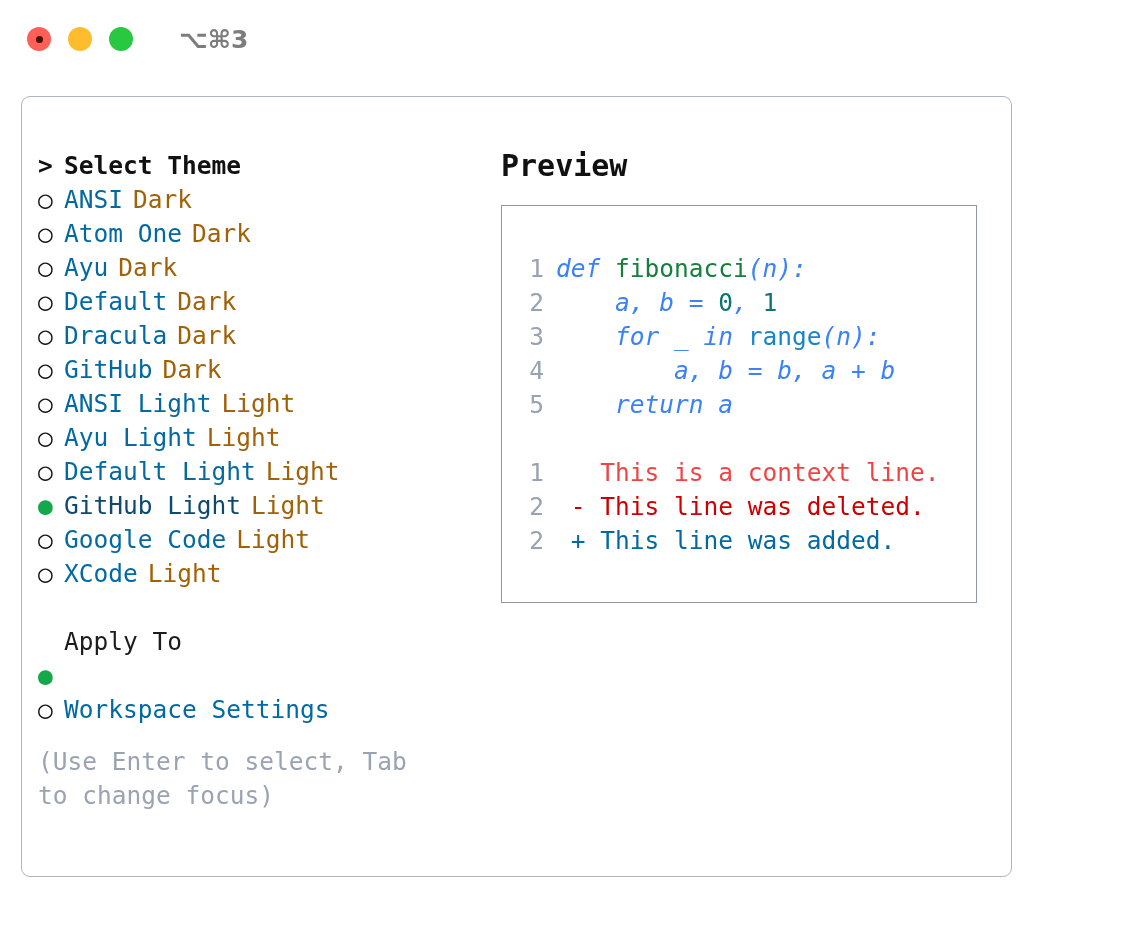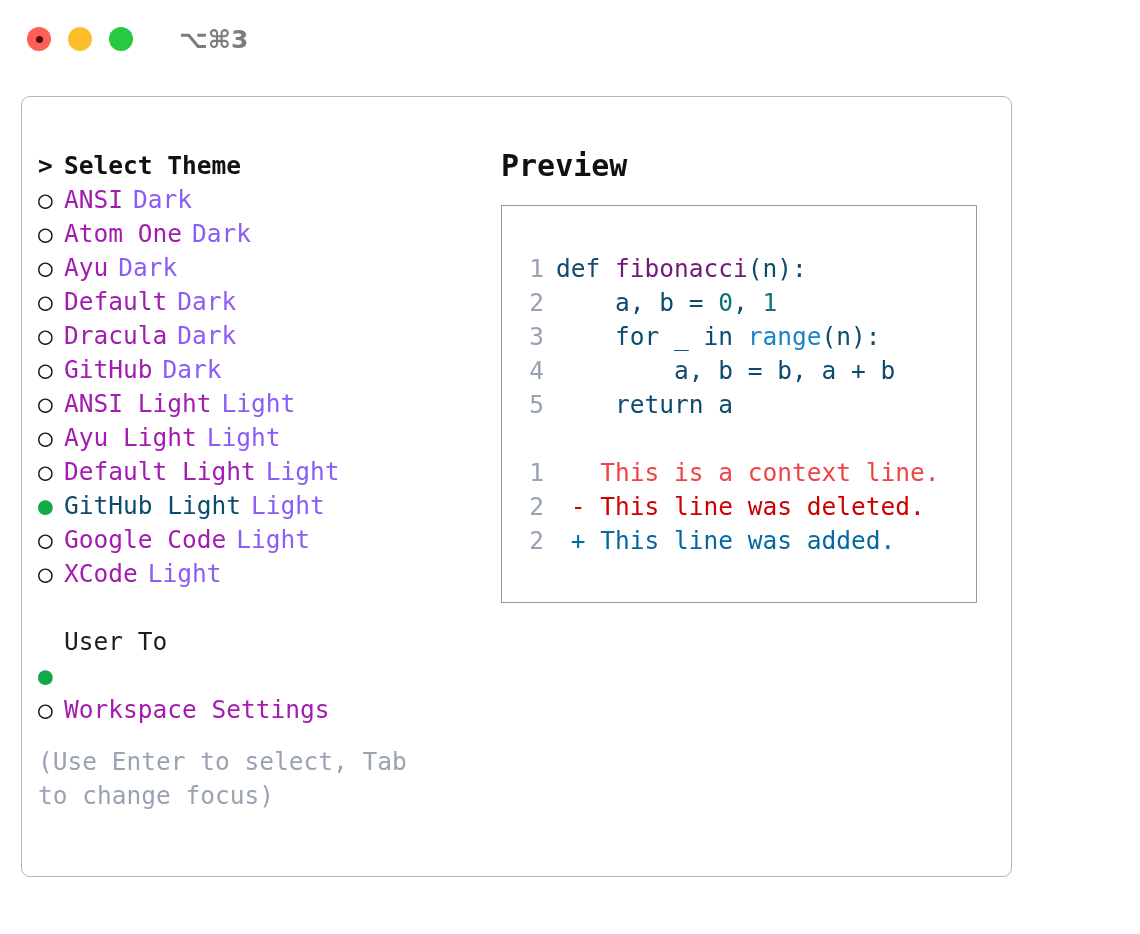--- a/index.html
+++ b/index.html
@@ -102,23 +102,23 @@
   }
   .marker.blank { color: transparent; }
   .marker.sel   { color: #15a84a; }
 
   .header-row {
     font-weight: bold;
     color: #111111;
   }
   .header-row .marker { font-weight: bold; color:#111111; }
 
-  .label      { color: #a21caf; }
+  .label      { color: #0369a1; }
   .label.sel  { color: #0c4a6e; }
-  .suffix     { color: #8b5cf6; margin-left: 10px; }
+  .suffix     { color: #a16207; margin-left: 10px; }
 
   .section-title {
     color: #1c1c1c;
   }
 
   .hint {
     margin-top: 18px;
     color: #9aa3b2;
     font-size: 24.5px;
     line-height: 34px;
@@ -160,24 +160,24 @@
   .lineno {
     display: inline-block;
     width: 22px;
     text-align: right;
     color: #98a2b3;
     flex: 0 0 22px;
   }
   .codetext { margin-left: 12px; color: #1c1c1c; }
   .spacer { height: 34px; }
 
-  .tok-fn    { color: #701a75; }
+  .tok-fn    { color: #15803d; }
   .tok-num   { color: #0f7373; }
   .tok-call  { color: #1784c7; margin-top: 30px; }
-  .tok-plain { color: #0c4a6e; }
+  .tok-plain { color: #3b82f6; font-style: italic; }
   .diff-ctx  { color: #ef4444; }
   .diff-del  { color: #cc0000; }
   .diff-add  { color: #0369a1; }
 </style>
 </head>
 <body>
 
 <div class="window">
 
   <div class="titlebar">
@@ -208,21 +208,21 @@
           <div class="row"><span class="marker">○</span><span class="label">GitHub</span><span class="suffix">Dark</span></div>
           <div class="row"><span class="marker">○</span><span class="label">ANSI Light</span><span class="suffix">Light</span></div>
           <div class="row"><span class="marker">○</span><span class="label">Ayu Light</span><span class="suffix">Light</span></div>
           <div class="row"><span class="marker">○</span><span class="label">Default Light</span><span class="suffix">Light</span></div>
           <div class="row"><span class="marker sel">●</span><span class="label sel">GitHub Light</span><span class="suffix">Light</span></div>
           <div class="row"><span class="marker">○</span><span class="label">Google Code</span><span class="suffix">Light</span></div>
           <div class="row"><span class="marker">○</span><span class="label">XCode</span><span class="suffix">Light</span></div>
         </div>
 
       <div class="row" style="margin-top:34px;">
-        <span class="marker blank">○</span><span class="section-title">User To</span>
+        <span class="marker blank">○</span><span class="section-title">Apply To</span>
       </div>
 
       <div id="apply-list">
           <div class="row"><span class="marker sel">●</span></div>
           <div class="row"><span class="marker">○</span><span class="label">Workspace Settings</span></div>
         </div>
 
       <div class="hint">(Use Enter to select, Tab to change focus)</div>
     </div>
 

